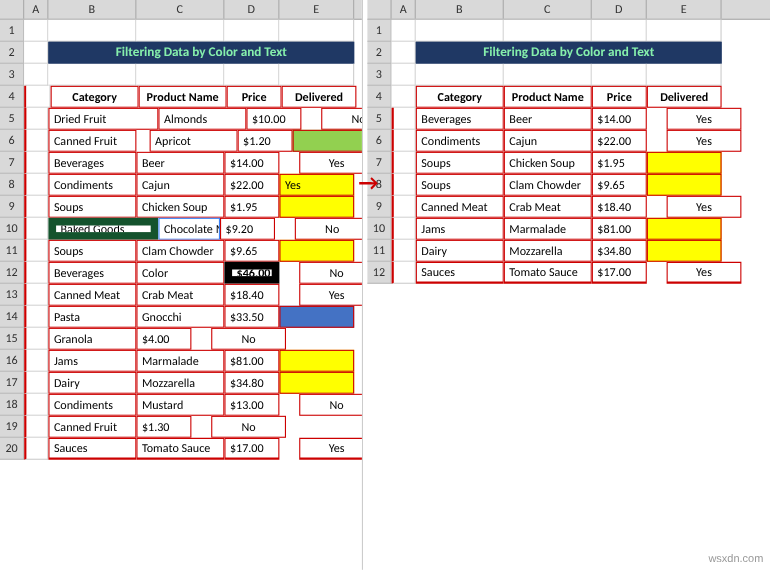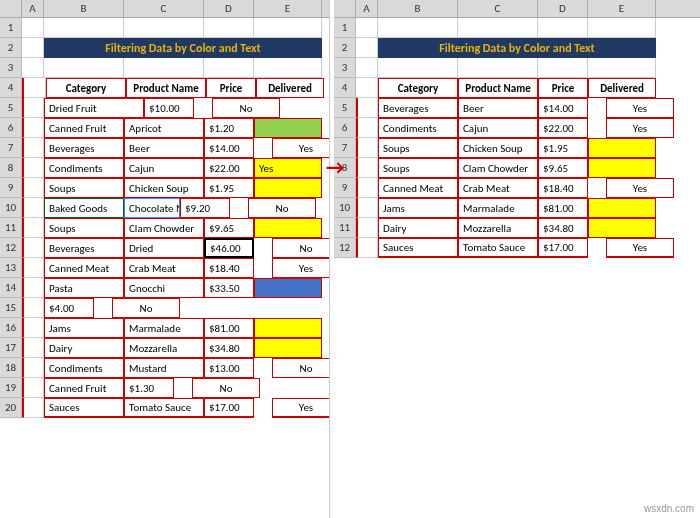--- a/index.html
+++ b/index.html
@@ -94,21 +94,21 @@
       background: #fff;
     }
     .cell-center {
       justify-content: center;
       margin-left: 18px;
     }
 
     
     .title-cell {
       background: #1f3864;
-      color: #eab308;
+      color: #86efac;
       font-weight: bold;
       font-size: 12px;
       justify-content: center;
       border: 1px solid #1f3864;
     }
 
     
     .header-cell {
       font-weight: bold;
       text-align: center;
@@ -200,28 +200,29 @@
           <div class="cell" style="width:22px;"></div>
           <div class="cell header-cell" style="width:80px;background:#fff;font-weight:bold;border:1px solid #cc0000;">Category</div>
           <div class="cell header-cell" style="width:80px;background:#fff;font-weight:bold;border:1px solid #cc0000;">Product Name</div>
           <div class="cell header-cell" style="width:50px;background:#fff;font-weight:bold;border:1px solid #cc0000;">Price</div>
           <div class="cell header-cell" style="width:68px;background:#fff;font-weight:bold;border:1px solid #cc0000;">Delivered</div>
         </div>
 
         <div class="data-row">
           <div class="cell" style="width:22px;border-left:2px solid #cc0000;"></div>
           <div class="cell" style="width:100px;border:1px solid #cc0000;">Dried Fruit</div>
+          <div class="cell" style="width:80px;border:1px solid #cc0000;">Almonds</div>
           <div class="cell" style="width:50px;border:1px solid #cc0000;">$10.00</div>
           <div class="cell cell-center" style="width:68px;border:1px solid #cc0000;">No</div>
         </div>
 
         <div class="data-row">
           <div class="cell" style="width:22px;border-left:2px solid #cc0000;"></div>
           <div class="cell" style="width:80px;border:1px solid #cc0000;">Canned Fruit</div>
-          <div class="cell" style="width:80px;border:1px solid #cc0000;">Apricot</div>
+          <div class="cell" style="width:80px;border:1px solid #cc0000;margin-left:12px;">Apricot</div>
           <div class="cell" style="width:50px;border:1px solid #cc0000;">$1.20</div>
           <div class="cell bg-green" style="width:68px;border:1px solid #cc0000;"></div>
         </div>
 
         <div class="data-row">
           <div class="cell" style="width:22px;border-left:2px solid #cc0000;"></div>
           <div class="cell" style="width:80px;border:1px solid #cc0000;">Beverages</div>
           <div class="cell" style="width:80px;border:1px solid #cc0000;">Beer</div>
           <div class="cell" style="width:50px;border:1px solid #cc0000;">$14.00</div>
           <div class="cell cell-center" style="width:68px;border:1px solid #cc0000;">Yes</div>
@@ -238,39 +239,39 @@
         <div class="data-row">
           <div class="cell" style="width:22px;border-left:2px solid #cc0000;"></div>
           <div class="cell" style="width:80px;border:1px solid #cc0000;">Soups</div>
           <div class="cell" style="width:80px;border:1px solid #cc0000;">Chicken Soup</div>
           <div class="cell" style="width:50px;border:1px solid #cc0000;">$1.95</div>
           <div class="cell bg-yellow" style="width:68px;border:1px solid #cc0000;"></div>
         </div>
 
         <div class="data-row">
           <div class="cell" style="width:22px;border-left:2px solid #cc0000;"></div>
-          <div class="cell" style="width:80px;border:1px solid #14532d;">Baked Goods</div>
+          <div class="cell" style="width:100px;border:7px solid #14532d;">Baked Goods</div>
           <div class="cell" style="width:56px;border:1px solid #3b82f6;">Chocolate Mix</div>
           <div class="cell" style="width:50px;border:1px solid #cc0000;">$9.20</div>
           <div class="cell cell-center" style="width:68px;border:1px solid #cc0000;">No</div>
         </div>
 
         <div class="data-row">
           <div class="cell" style="width:22px;border-left:2px solid #cc0000;"></div>
           <div class="cell" style="width:80px;border:1px solid #cc0000;">Soups</div>
           <div class="cell" style="width:80px;border:1px solid #cc0000;">Clam Chowder</div>
           <div class="cell" style="width:50px;border:1px solid #cc0000;">$9.65</div>
           <div class="cell bg-yellow" style="width:68px;border:1px solid #cc0000;"></div>
         </div>
 
         <div class="data-row">
           <div class="cell" style="width:22px;border-left:2px solid #cc0000;"></div>
           <div class="cell" style="width:80px;border:1px solid #cc0000;">Beverages</div>
-          <div class="cell" style="width:80px;border:1px solid #cc0000;">Dried</div>
-          <div class="cell" style="width:50px;border:2px solid #000000;">$46.00</div>
+          <div class="cell" style="width:80px;border:1px solid #cc0000;">Color</div>
+          <div class="cell" style="width:50px;border:7px solid #000000;font-weight:bold;">$46.00</div>
           <div class="cell cell-center" style="width:68px;border:1px solid #cc0000;">No</div>
         </div>
 
         <div class="data-row">
           <div class="cell" style="width:22px;border-left:2px solid #cc0000;"></div>
           <div class="cell" style="width:80px;border:1px solid #cc0000;">Canned Meat</div>
           <div class="cell" style="width:80px;border:1px solid #cc0000;">Crab Meat</div>
           <div class="cell" style="width:50px;border:1px solid #cc0000;">$18.40</div>
           <div class="cell cell-center" style="width:68px;border:1px solid #cc0000;">Yes</div>
         </div>
@@ -278,20 +279,21 @@
         <div class="data-row">
           <div class="cell" style="width:22px;border-left:2px solid #cc0000;"></div>
           <div class="cell" style="width:80px;border:1px solid #cc0000;">Pasta</div>
           <div class="cell" style="width:80px;border:1px solid #cc0000;">Gnocchi</div>
           <div class="cell" style="width:50px;border:1px solid #cc0000;">$33.50</div>
           <div class="cell bg-blue" style="width:68px;border:1px solid #cc0000;"></div>
         </div>
 
         <div class="data-row">
           <div class="cell" style="width:22px;border-left:2px solid #cc0000;"></div>
+          <div class="cell" style="width:80px;border:1px solid #cc0000;">Granola</div>
           <div class="cell" style="width:50px;border:1px solid #cc0000;">$4.00</div>
           <div class="cell cell-center" style="width:68px;border:1px solid #cc0000;">No</div>
         </div>
 
         <div class="data-row">
           <div class="cell" style="width:22px;border-left:2px solid #cc0000;"></div>
           <div class="cell" style="width:80px;border:1px solid #cc0000;">Jams</div>
           <div class="cell" style="width:80px;border:1px solid #cc0000;">Marmalade</div>
           <div class="cell" style="width:50px;border:1px solid #cc0000;">$81.00</div>
           <div class="cell bg-yellow" style="width:68px;border:1px solid #cc0000;"></div>

